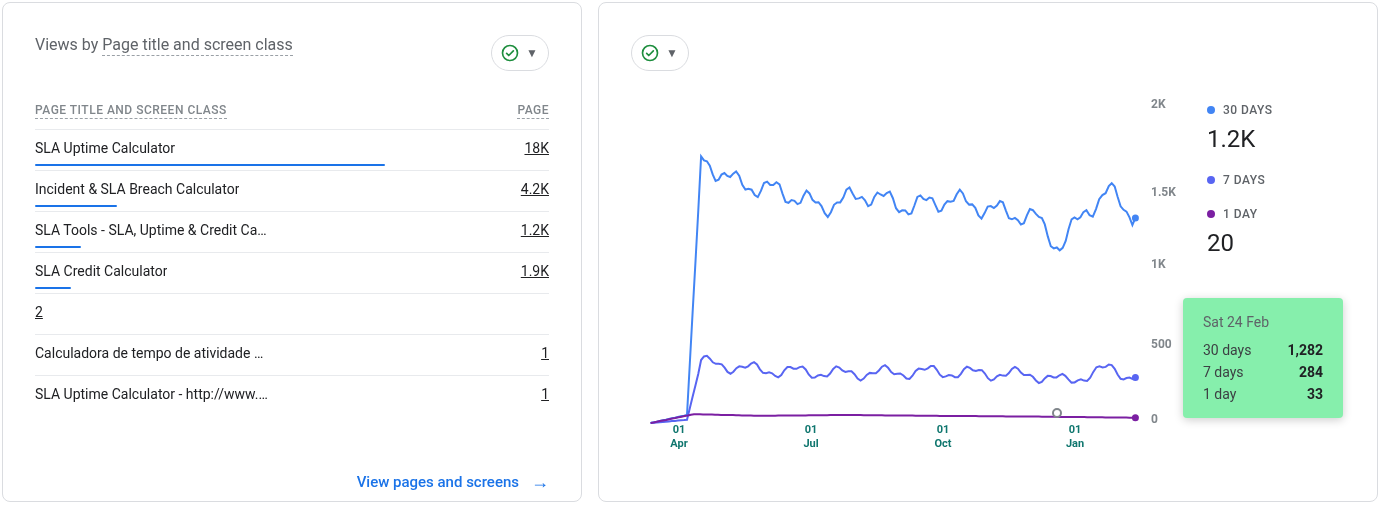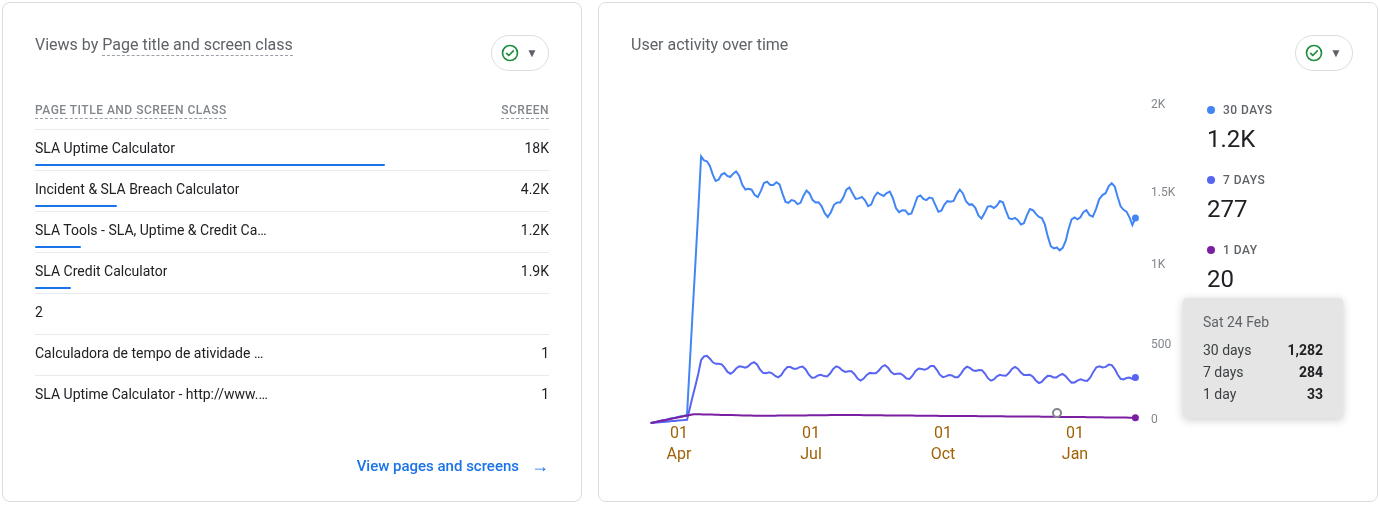--- a/index.html
+++ b/index.html
@@ -1,55 +1,55 @@
 <!DOCTYPE html>
 <html><head>
 <meta charset="utf-8">
 <style>
   *{box-sizing:border-box;margin:0;padding:0;}
   html,body{width:1380px;height:505px;}
   body{font-family:Roboto,"Helvetica Neue",Arial,sans-serif;background:#fff;color:#202124;font-size:14px;display:flex;gap:16px;padding:2px;}
   .card{border:1px solid #dadce0;border-radius:8px;background:#fff;position:relative;overflow:hidden;}
-  .card-left{width:580px;height:500px;padding:32px 32px 24px 32px;display:flex;flex-direction:column;}
+  .card-left{width:580px;height:500px;padding:32px 32px 8px 32px;display:flex;flex-direction:column;}
   .card-right{width:780px;height:500px;padding:32px 24px 24px 32px;display:flex;flex-direction:column;}
   .card-head{display:flex;align-items:flex-start;justify-content:space-between;margin-bottom:32px;}
   .card-title{font-size:16px;color:#5f6368;font-weight:400;}
   .dotted{border-bottom:1px dashed #9aa0a6;padding-bottom:1px;}
   .qa-pill{display:flex;align-items:center;border:1px solid #dadce0;border-radius:20px;height:36px;padding:0 6px 0 8px;gap:2px;}
   .check-icon svg{width:20px;height:20px;display:block;}
   .chev{color:#5f6368;font-size:12px;padding:0 4px;}
   .th-row{display:flex;justify-content:space-between;font-size:12px;letter-spacing:.5px;color:#80868b;font-weight:500;margin-bottom:10px;}
   .th-left{border-bottom:1px dashed #9aa0a6;padding-bottom:1px;}
   .th-right{border-bottom:1px dashed #9aa0a6;padding-bottom:1px;}
   .rows{flex:1;}
   .row{border-top:1px solid #e8eaed;padding:10px 0 4px 0;display:flex;flex-direction:column;position:relative;}
   .row-top{display:flex;justify-content:space-between;align-items:center;}
   .row-title{font-size:14px;color:#202124;white-space:nowrap;overflow:hidden;text-overflow:ellipsis;max-width:300px;}
-  .row-val{font-size:14px;color:#202124;}
+  .row-val{font-size:14px;color:#202124;text-decoration:underline;}
   .bar-track{height:2px;margin-top:8px;position:relative;}
   .bar{position:absolute;left:0;top:0;height:2px;border-radius:2px;}
   .link-row{margin-top:auto;display:flex;justify-content:flex-end;align-items:center;}
   .link{color:#1a73e8;font-size:15px;font-weight:500;display:flex;align-items:center;gap:12px;cursor:pointer;margin-left:8px;}
   .link .arrow{font-size:18px;}
 
   
   .chart-zone{flex:1;display:flex;position:relative;}
-  .plot-wrap{flex:1;position:relative;}
+  .plot-wrap{flex:1;position:relative;font-weight:bold;}
   .plot{width:510px;height:320px;position:relative;}
   .y-axis{position:absolute;left:520px;top:0;height:320px;width:40px;}
   .y-tick{position:absolute;font-size:12px;color:#80868b;left:0;}
   .x-axis{position:absolute;left:0;top:320px;width:510px;height:50px;}
-  .x-tick{position:absolute;font-size:16px;color:#a16207;text-align:center;transform:translateX(-50%);line-height:1.3;}
+  .x-tick{position:absolute;font-size:11px;color:#0f766e;text-align:center;transform:translateX(-50%);line-height:1.3;}
   .legend{width:150px;padding-left:4px;}
   .leg-row{margin-bottom:20px;}
   .leg-top{display:flex;align-items:center;gap:8px;font-size:12px;color:#5f6368;letter-spacing:.5px;font-weight:500;}
   .dot{width:8px;height:8px;border-radius:50%;display:inline-block;}
   .leg-val{font-size:24px;color:#202124;margin-top:8px;margin-left:0px;}
   svg.lines{position:absolute;left:0;top:0;width:510px;height:320px;overflow:visible;}
-  .tooltip{position:absolute;background:#e5e5e5;border-radius:4px;box-shadow:0 2px 10px rgba(0,0,0,.2);padding:16px 20px;font-size:14px;color:#3c4043;min-width:160px;}
+  .tooltip{position:absolute;background:#86efac;border-radius:4px;box-shadow:0 2px 10px rgba(0,0,0,.2);padding:16px 20px;font-size:14px;color:#3c4043;min-width:160px;}
   .tooltip .tt-date{color:#5f6368;margin-bottom:12px;}
   .tooltip .tt-row{display:flex;justify-content:space-between;gap:24px;margin-top:6px;}
   .tooltip .tt-row b{font-weight:700;color:#202124;}
   .hover-dot{position:absolute;width:10px;height:10px;border:2px solid #80868b;border-radius:50%;background:#fff;}
 </style>
 </head>
 <body>
 
 <div class="card card-left">
   <div class="card-head">
@@ -62,21 +62,21 @@
             <circle cx="12" cy="12" r="9" fill="none" stroke="#1e8e3e" stroke-width="2"></circle>
             <path d="M8 12.5l2.5 2.5L16 9.5" fill="none" stroke="#1e8e3e" stroke-width="2" stroke-linecap="round" stroke-linejoin="round"></path>
           </svg>
       </span>
       <span class="chev">▼</span>
     </div>
   </div>
 
   <div class="th-row">
     <span class="th-left">PAGE TITLE AND SCREEN CLASS</span>
-    <span class="th-right">SCREEN</span>
+    <span class="th-right">PAGE</span>
   </div>
 
   <div class="rows" id="rows">
       <div class="row">
         <div class="row-top">
           <span class="row-title">SLA Uptime Calculator</span>
           <span class="row-val">18K</span>
         </div>
         <div class="bar-track">
           <div class="bar" style="width:68%;background:#1a73e8;"></div>
@@ -140,21 +140,20 @@
   <div class="link-row">
     <a class="link">
       <span>View pages and screens</span>
       <span class="arrow">→</span>
     </a>
   </div>
 </div>
 
 <div class="card card-right">
   <div class="card-head">
-    <div class="card-title">User activity over time</div>
     <div class="qa-pill">
       <span class="check-icon">
         <svg viewBox="0 0 24 24">
             <circle cx="12" cy="12" r="9" fill="none" stroke="#1e8e3e" stroke-width="2"></circle>
             <path d="M8 12.5l2.5 2.5L16 9.5" fill="none" stroke="#1e8e3e" stroke-width="2" stroke-linecap="round" stroke-linejoin="round"></path>
           </svg>
       </span>
       <span class="chev">▼</span>
     </div>
   </div>
@@ -193,21 +192,20 @@
             <span class="dot" style="background:#4285f4"></span>
             <span>30 DAYS</span>
           </div>
           <div class="leg-val">1.2K</div>
         </div>
         <div class="leg-row">
           <div class="leg-top">
             <span class="dot" style="background:#5865f2"></span>
             <span>7 DAYS</span>
           </div>
-          <div class="leg-val">277</div>
         </div>
         <div class="leg-row">
           <div class="leg-top">
             <span class="dot" style="background:#7b1fa2"></span>
             <span>1 DAY</span>
           </div>
           <div class="leg-val">20</div>
         </div>
       </div>
 

